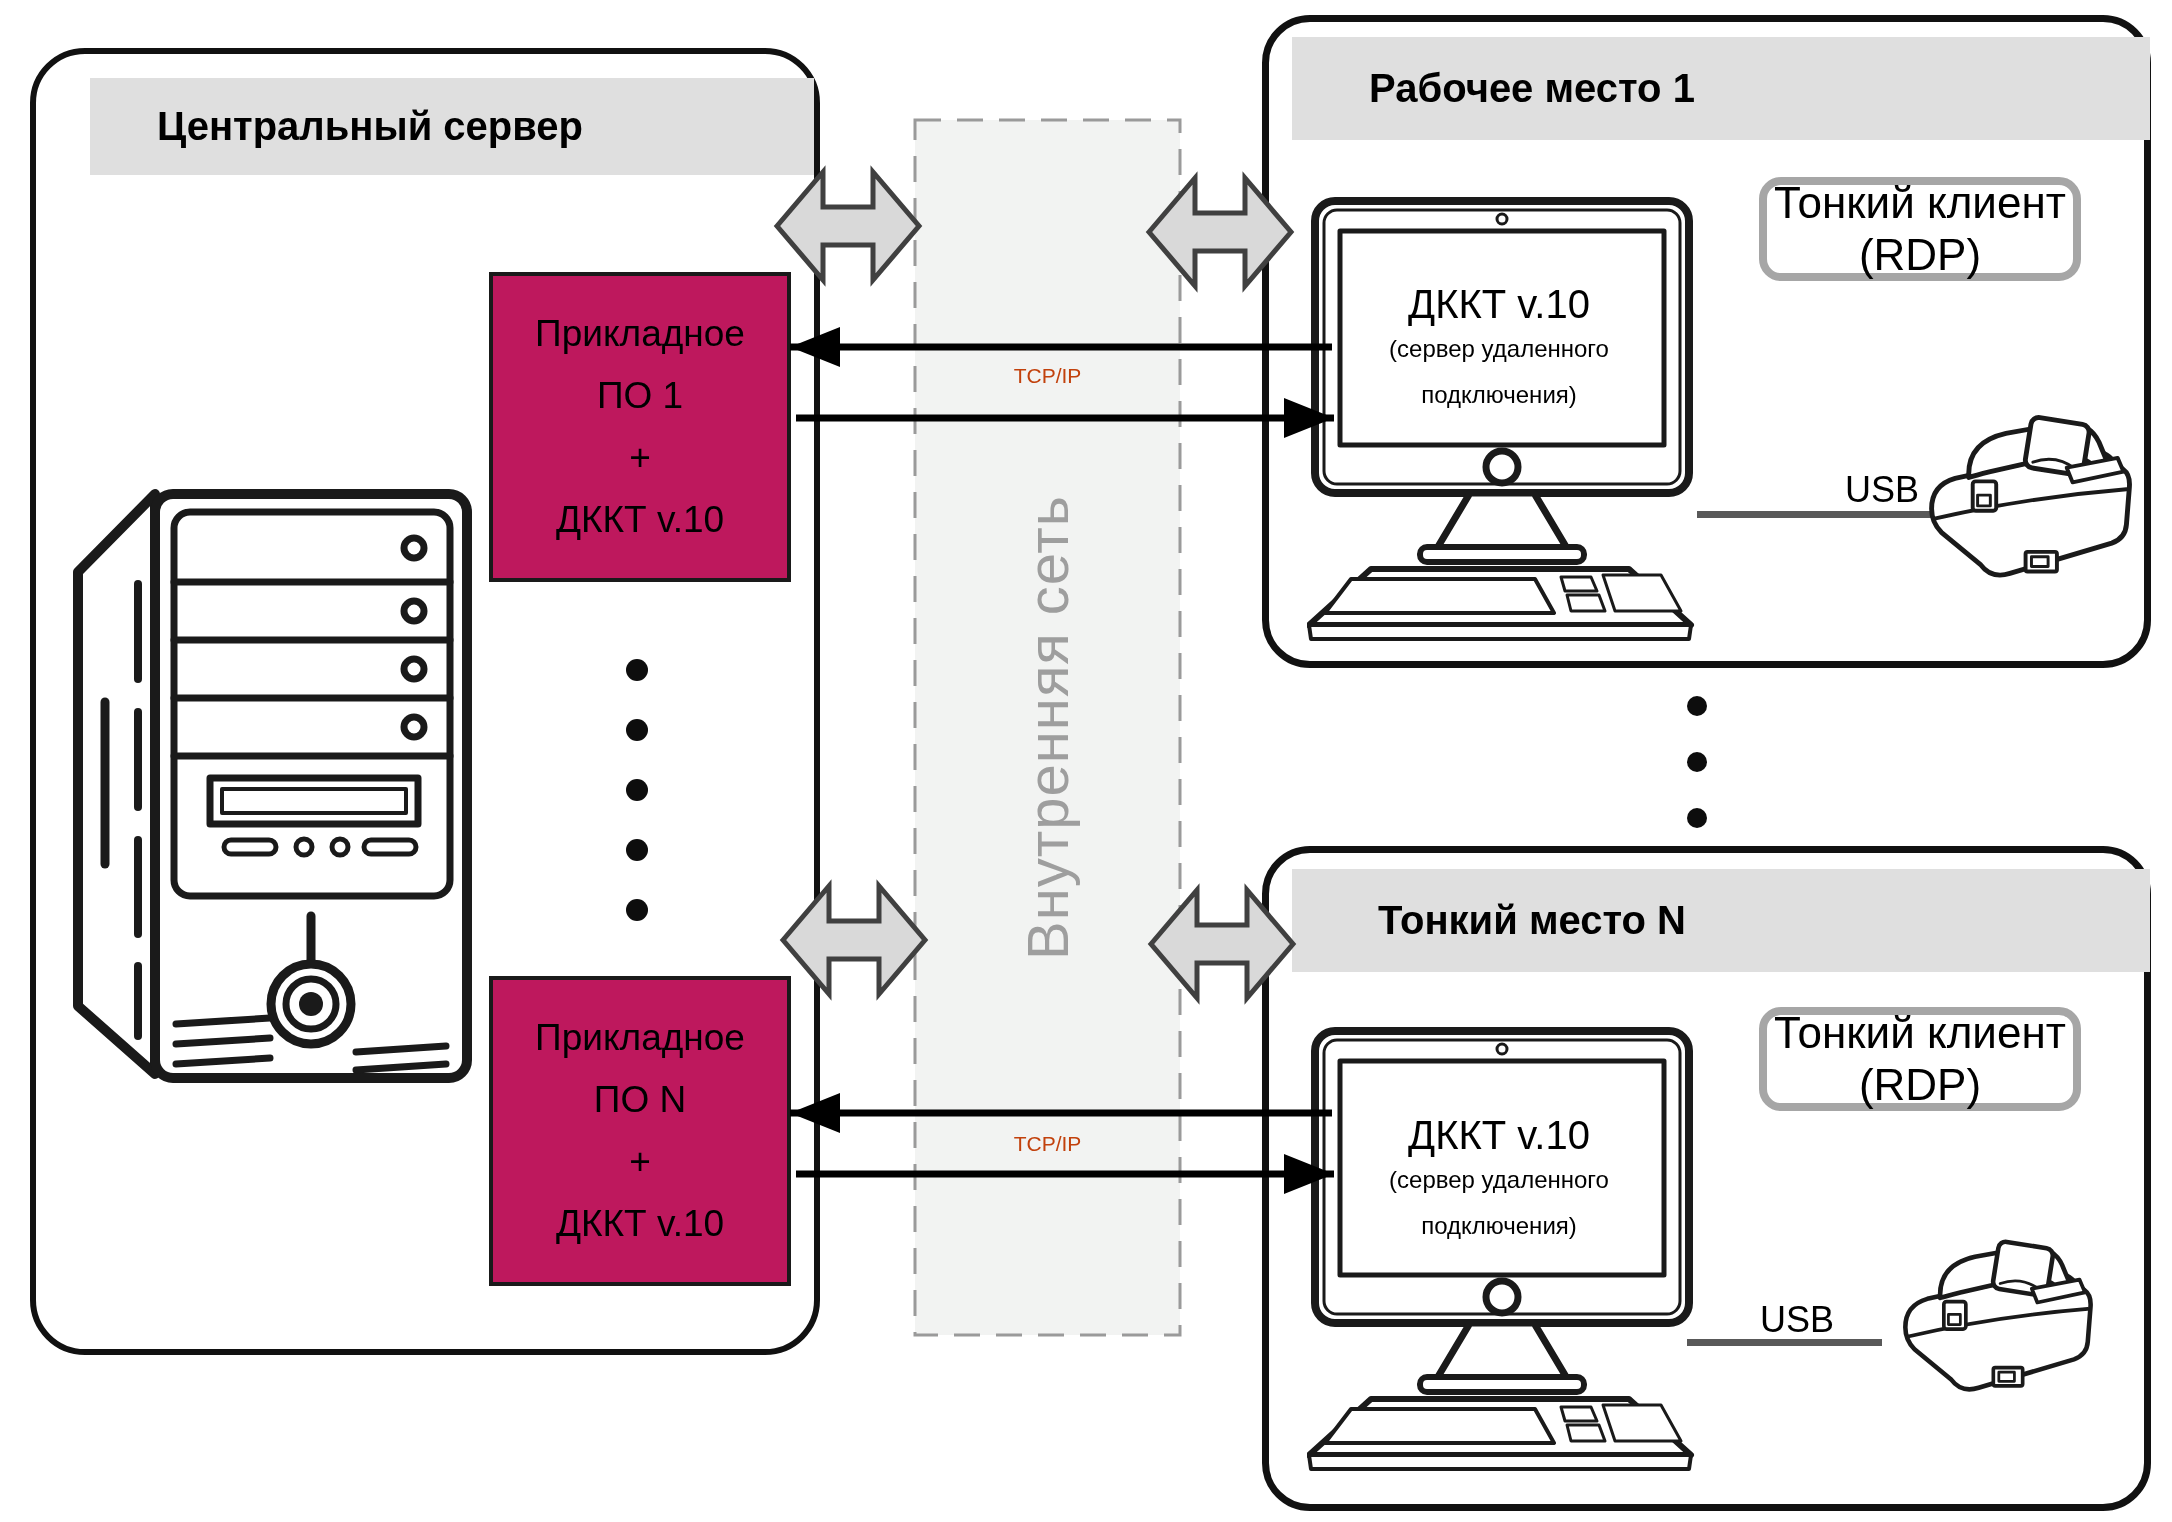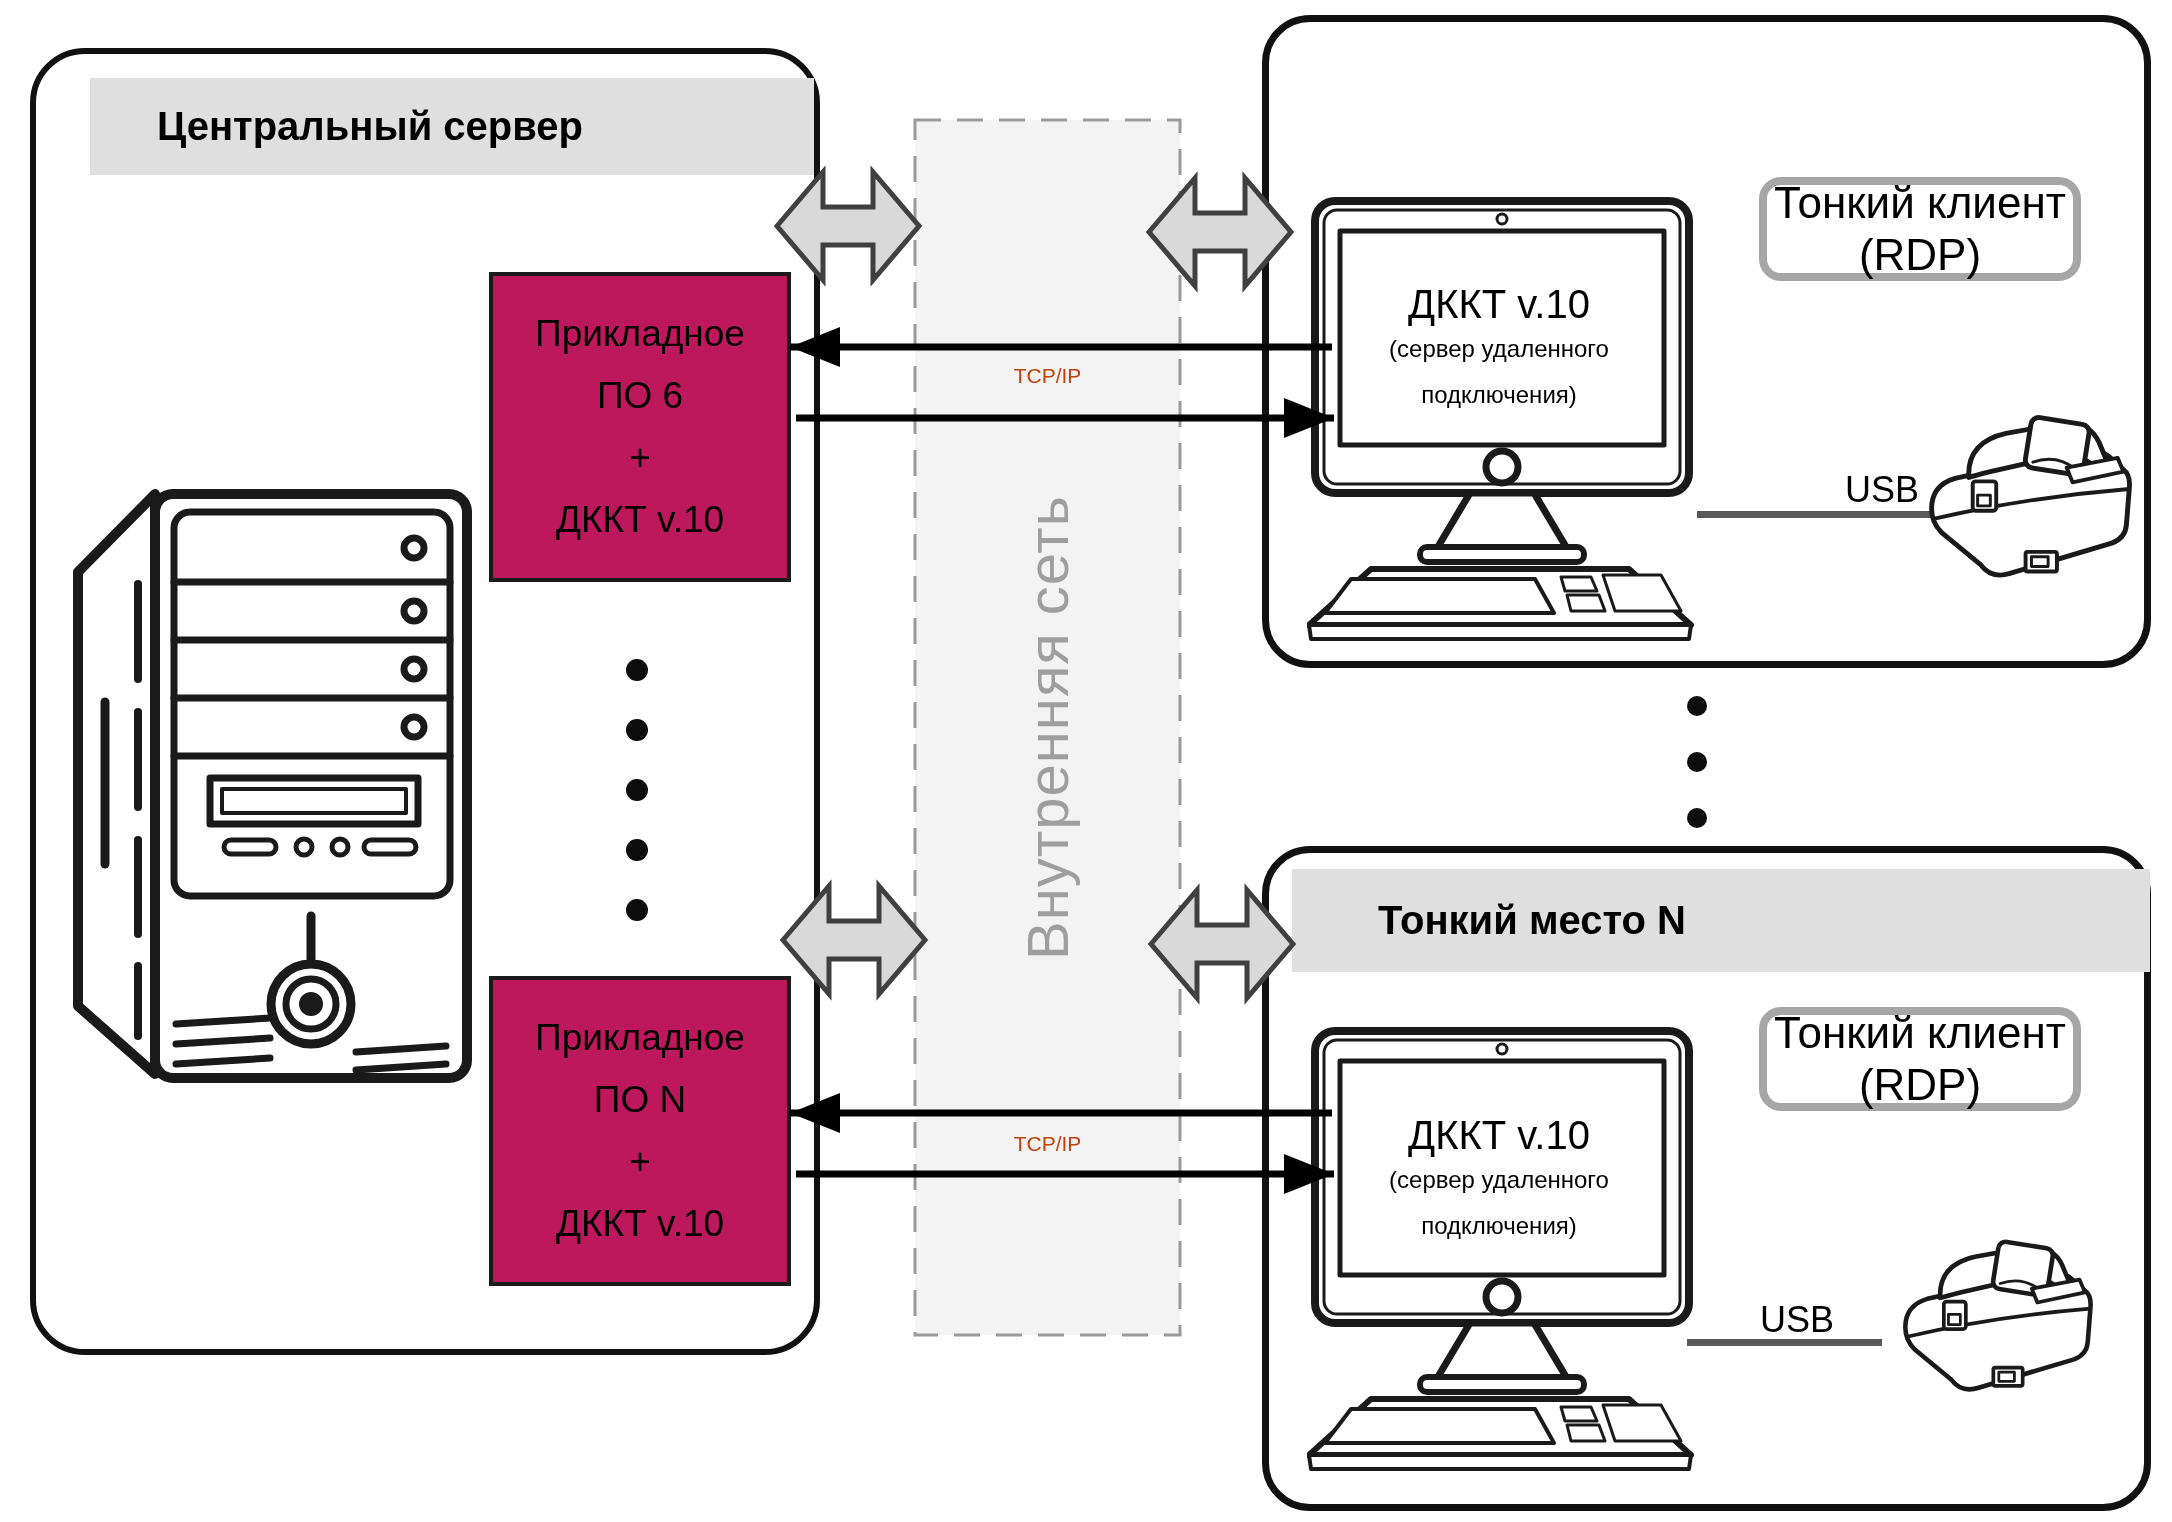--- a/index.html
+++ b/index.html
@@ -98,34 +98,37 @@
         <line x1="47" y1="238" x2="47" y2="400" stroke-width="9"></line>
         <line x1="80" y1="120" x2="80" y2="215" stroke-width="8"></line>
         <line x1="80" y1="248" x2="80" y2="343" stroke-width="8"></line>
         <line x1="80" y1="376" x2="80" y2="470" stroke-width="8"></line>
         <line x1="80" y1="502" x2="80" y2="572" stroke-width="8"></line>
       </g>
     </svg>
 
     <div class="abs app-box col" style="left:453px;top:218px;width:302px;height:310px;">
       <span>Прикладное</span>
-      <span>ПО 6</span>
+      <span>ПО 1</span>
       <span>+</span>
       <span>ДККТ v.10</span>
     </div>
 
     <div class="abs app-box col" style="left:453px;top:922px;width:302px;height:310px;">
       <span>Прикладное</span>
       <span>ПО N</span>
       <span>+</span>
       <span>ДККТ v.10</span>
     </div>
   </div>
 
   <div class="abs ws-box" style="left:1262px;top:15px;width:889px;height:653px;">
+    <div class="abs hdr" style="left:23px;top:15px;width:858px;height:103px;">
+      <div class="abs center hdr-title" style="left:5px;top:0;width:470px;height:103px;">Рабочее место 1</div>
+    </div>
 
     <svg class="abs" style="left:38px;top:173px;" width="390" height="460" viewBox="0 0 390 460">
       <g class="draw">
         <rect x="8" y="6" width="374" height="292" rx="20" stroke-width="8"></rect>
         <rect x="17" y="15" width="356" height="274" rx="13" stroke-width="3"></rect>
         <circle cx="195" cy="24" r="5" stroke-width="3"></circle>
         <rect x="33" y="36" width="324" height="214" stroke-width="5"></rect>
         <circle cx="195" cy="272" r="16" stroke-width="7"></circle>
         <path d="M 163,298 L 227,298 L 258,350 Q 261,358 250,358 L 140,358 Q 129,358 132,350 Z" stroke-width="7"></path>
         <rect x="113" y="352" width="164" height="15" rx="7" stroke-width="6"></rect>

